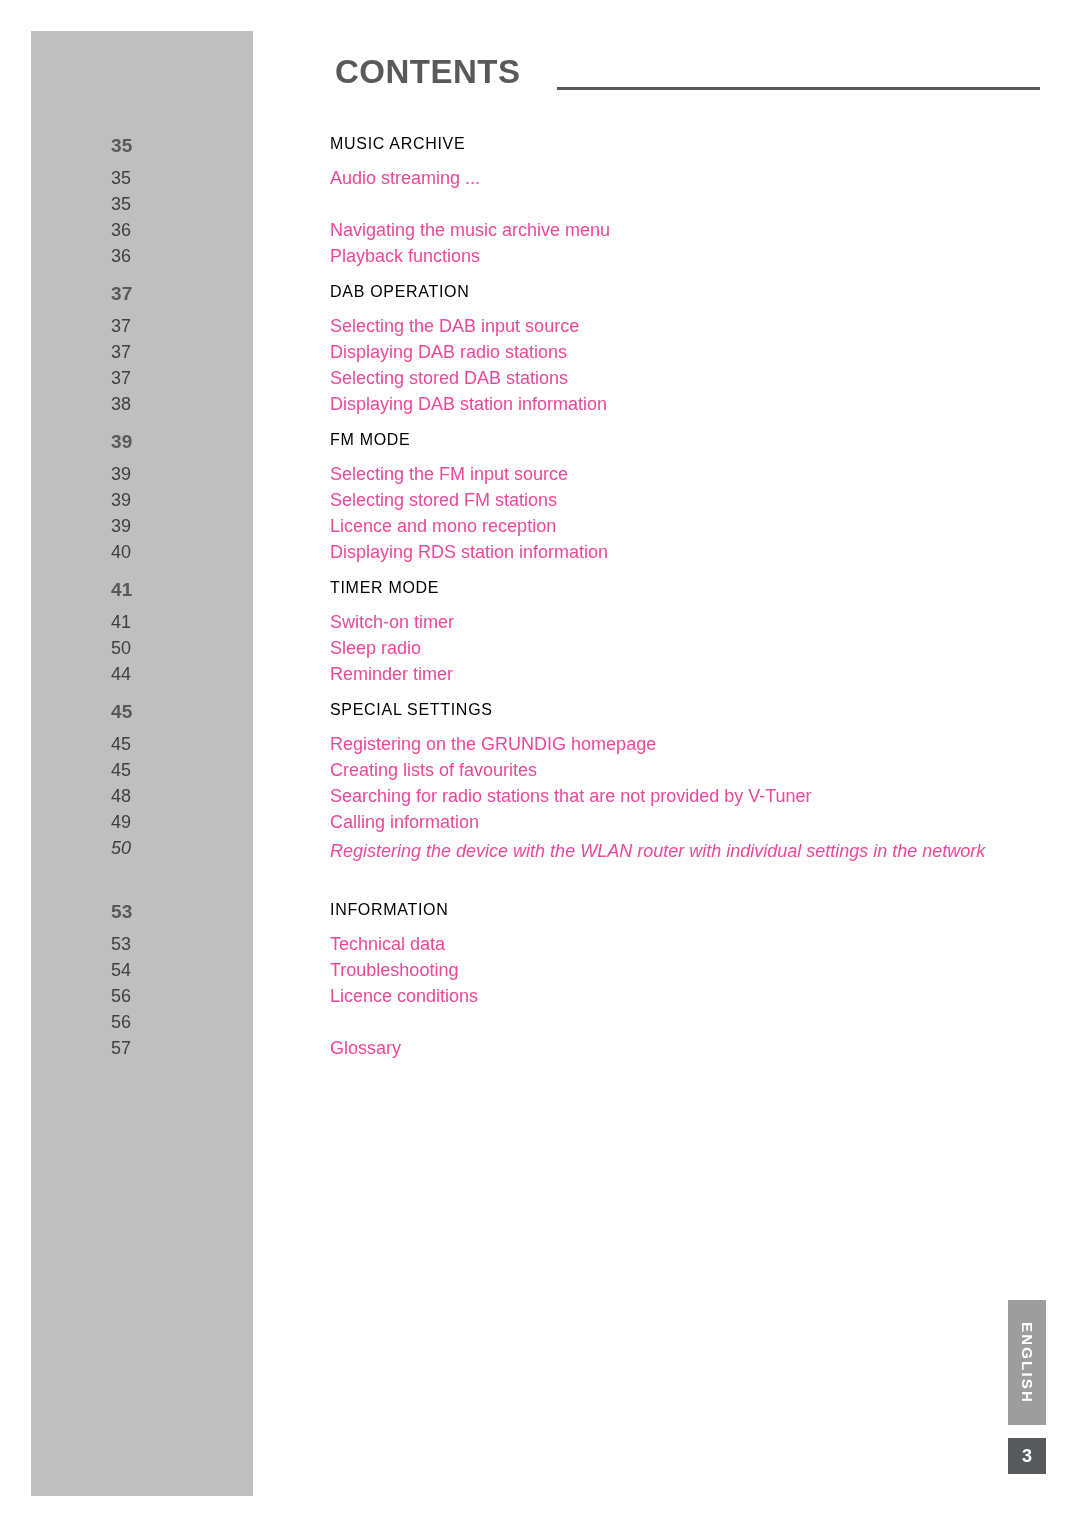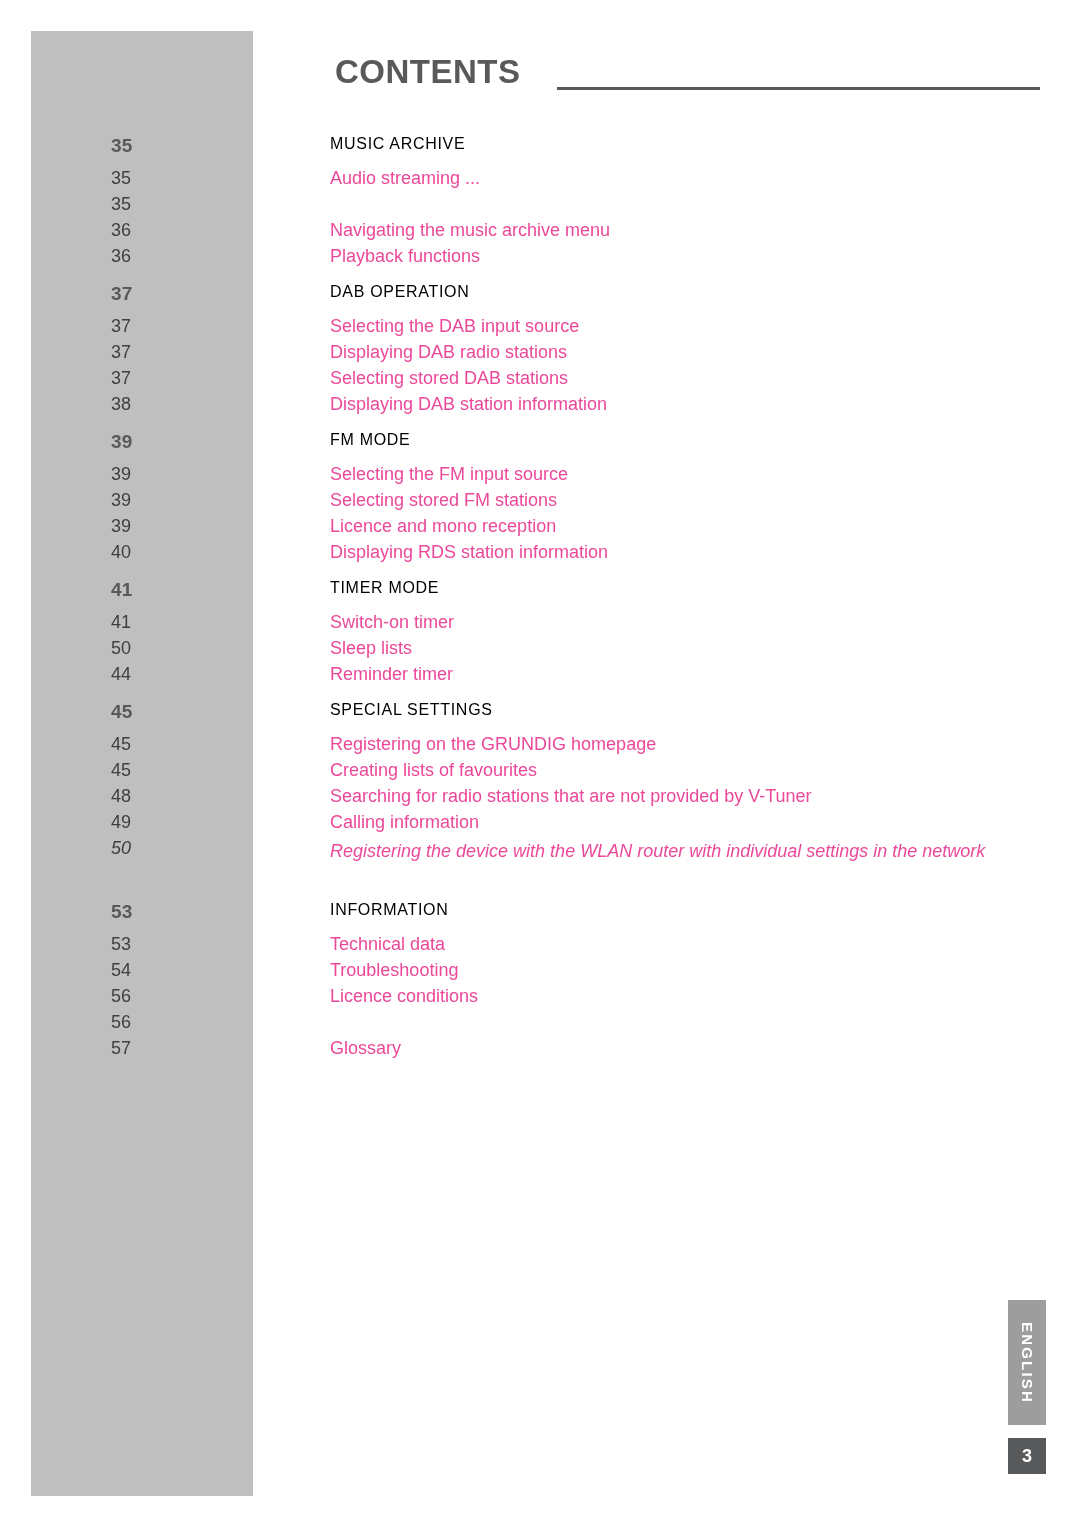--- a/index.html
+++ b/index.html
@@ -245,21 +245,21 @@
         <div class="group-head">
           <span class="num">41</span>
           <span class="title">TIMER MODE</span>
         </div>
         <div class="row">
           <span class="num">41</span>
           <span class="txt">Switch-on timer</span>
         </div>
         <div class="row">
           <span class="num">50</span>
-          <span class="txt">Sleep lists</span>
+          <span class="txt">Sleep radio</span>
         </div>
         <div class="row">
           <span class="num">44</span>
           <span class="txt">Reminder timer</span>
         </div>
         <div class="group-gap"></div>
       </div>
       <div class="toc-group">
         <div class="group-head">
           <span class="num">45</span>

